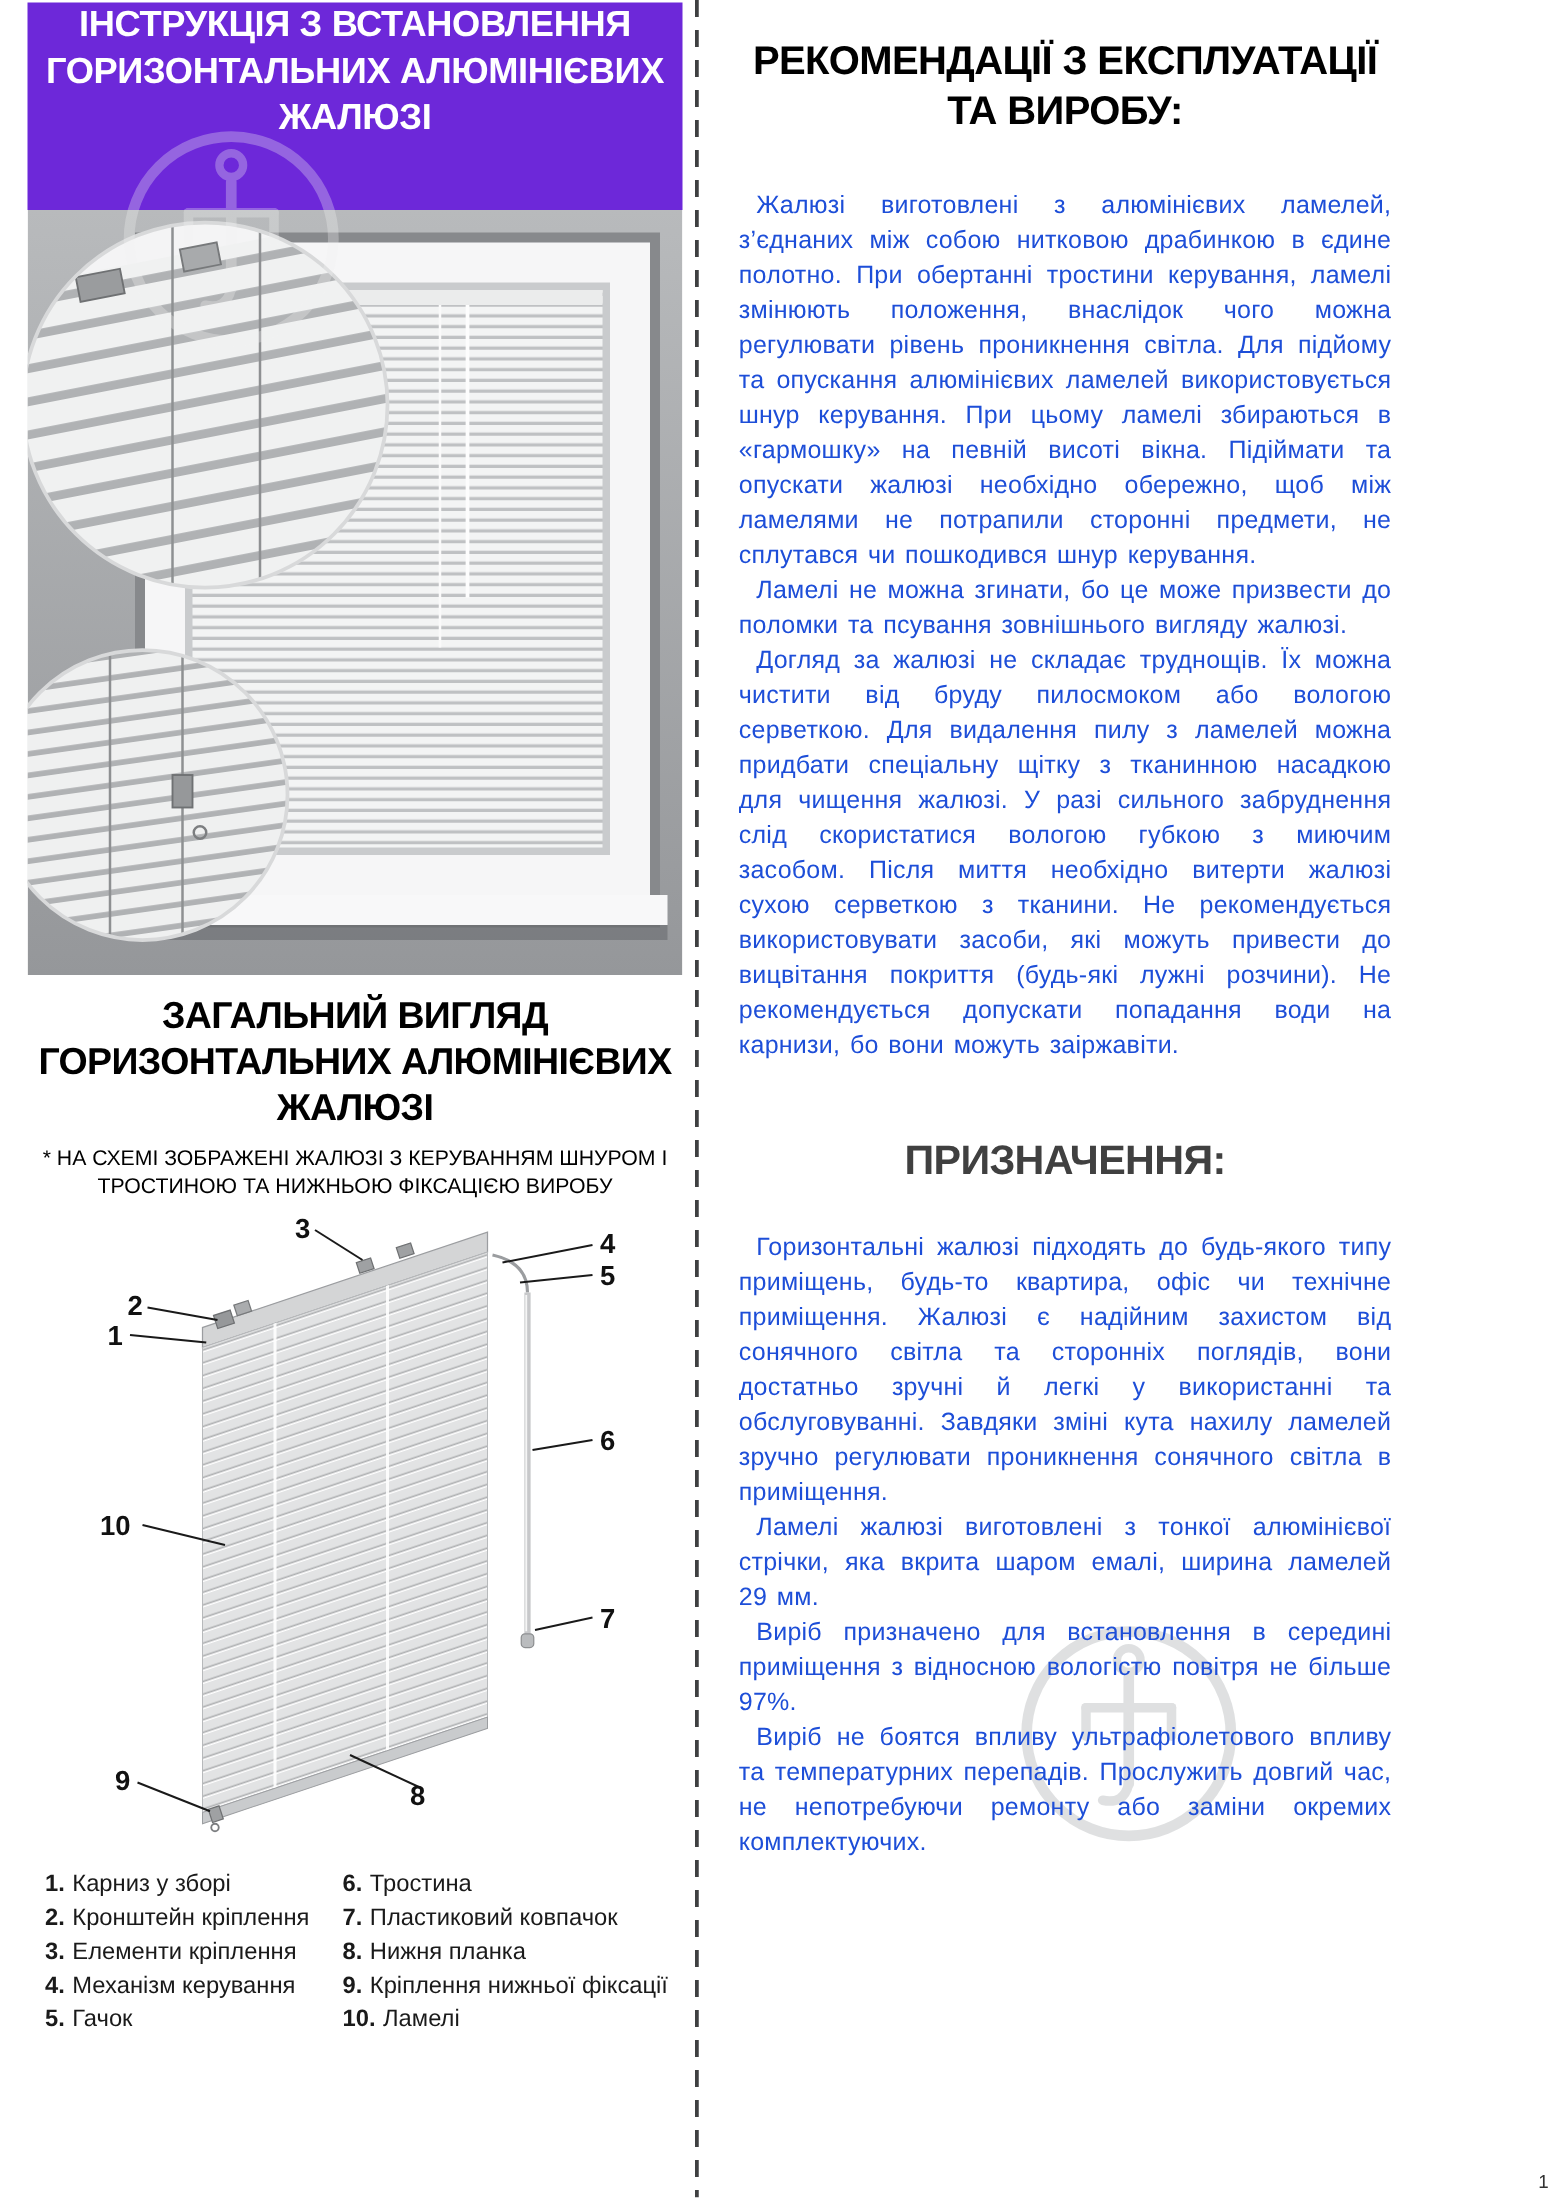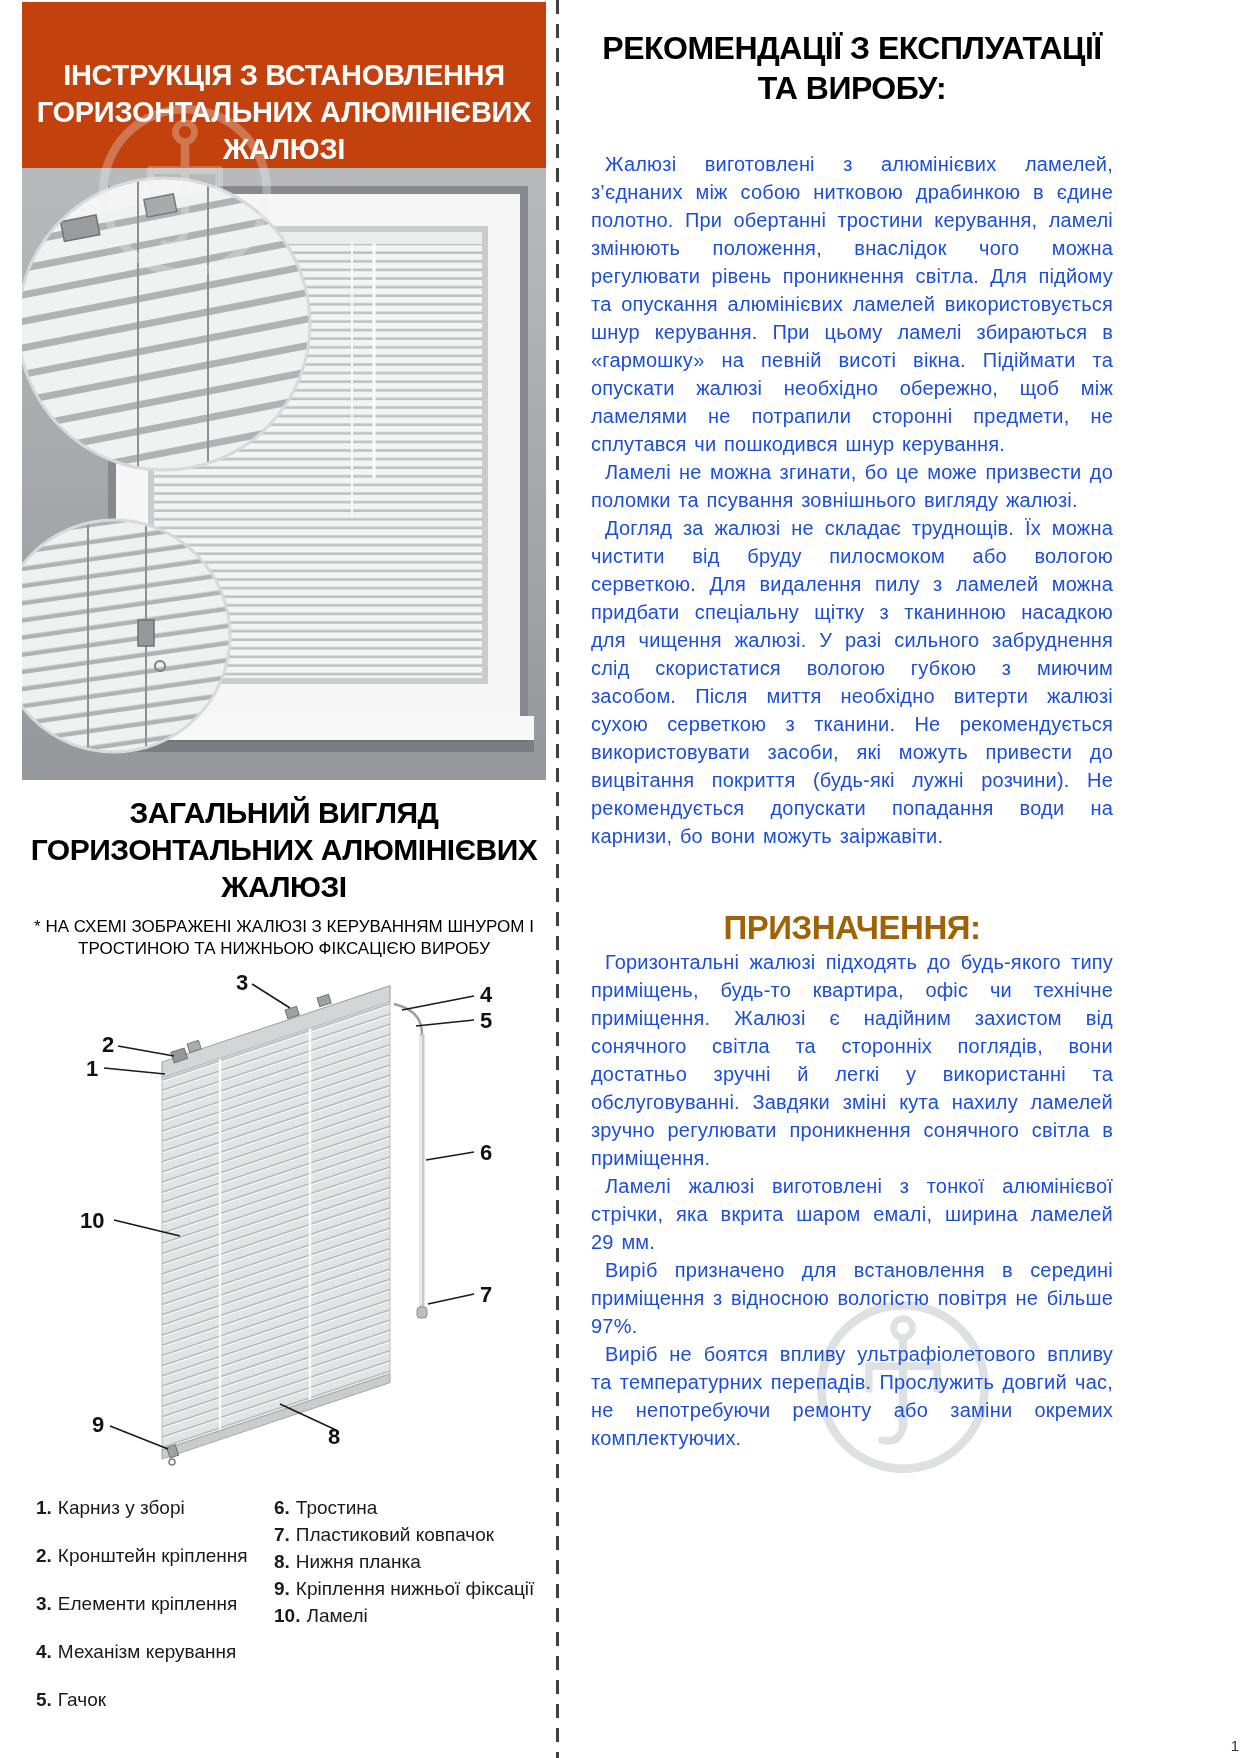--- a/index.html
+++ b/index.html
@@ -5,58 +5,58 @@
   html,body{margin:0;padding:0;}
   body{
     width:1245px;height:1758px;position:relative;background:#ffffff;
     font-family:"Liberation Sans", sans-serif;color:#1a1a1a;overflow:hidden;
   }
   .abs{position:absolute;}
   .center{text-align:center;}
 
   
   .header-box{
-    left:22px;top:2px;width:524px;height:166px;background:#c2410c;
-    display:flex;flex-direction:column;justify-content:flex-end;align-items:center;
+    left:22px;top:2px;width:524px;height:166px;background:#6d28d9;
+    display:flex;flex-direction:column;justify-content:flex-start;align-items:center;
     z-index:1;
   }
   .header-box .hl{color:#ffffff;font-size:29px;line-height:37px;font-weight:bold;letter-spacing:-0.3px;}
 
   .illustration{left:22px;top:168px;width:524px;height:612px;overflow:hidden;z-index:1;}
 
   .overview-title{left:22px;top:794px;width:524px;z-index:2;}
   .overview-title .tl{font-size:30px;line-height:37px;font-weight:bold;letter-spacing:-0.5px;color:#000;}
   .overview-note{left:22px;top:916px;width:524px;z-index:2;}
   .overview-note .nl{font-size:17px;line-height:22px;font-weight:normal;color:#000;}
 
   .diagram{left:22px;top:962px;width:524px;height:508px;z-index:2;}
 
   .legend{left:22px;top:1494px;width:534px;display:flex;z-index:2;}
   .legend .col{display:flex;flex-direction:column;}
-  .legend .col.c1{width:238px;margin-left:14px;gap:21px;}
+  .legend .col.c1{width:238px;margin-left:14px;}
   .legend .col.c2{width:280px;}
   .legend .item{font-size:19px;line-height:27px;white-space:nowrap;}
   .legend .num{font-weight:bold;margin-right:6px;}
 
   
   .separator{
     left:556px;top:0;width:3px;height:1758px;
     background:repeating-linear-gradient(to bottom,#3f4041 0 14px,transparent 14px 24px);
     z-index:1;
   }
 
   
   .right-col{left:591px;top:28px;width:522px;z-index:2;}
   .rec-title .rtl{font-size:32px;line-height:40px;font-weight:bold;letter-spacing:-0.5px;color:#000;text-align:center;}
   .rec-title{margin-bottom:42px;}
   .body-par{
     font-size:20px;line-height:28px;margin:0;text-align:justify;text-indent:14px;
     letter-spacing:0.2px;word-spacing:2px;color:#1d4ed8;
   }
-  .purpose-title{font-size:33px;line-height:40px;font-weight:bold;letter-spacing:-0.5px;color:#a16207;text-align:center;margin-top:58px;}
+  .purpose-title{font-size:33px;line-height:40px;font-weight:bold;letter-spacing:-0.5px;color:#404040;text-align:center;margin-top:58px;margin-bottom:36px;}
 
   .page-number{right:6px;bottom:4px;font-size:15px;color:#333;z-index:3;}
 
   .watermark{pointer-events:none;z-index:0;}
   .wm1{left:90px;top:96px;z-index:2;opacity:0.30;color:#f2f2f2;}
   .wm2{left:808px;top:1292px;opacity:0.45;color:#b9bcbe;}
 
   svg text.dnum{font-family:"Liberation Sans",sans-serif;font-weight:bold;font-size:22px;fill:#111;}
 </style>
 </head>

